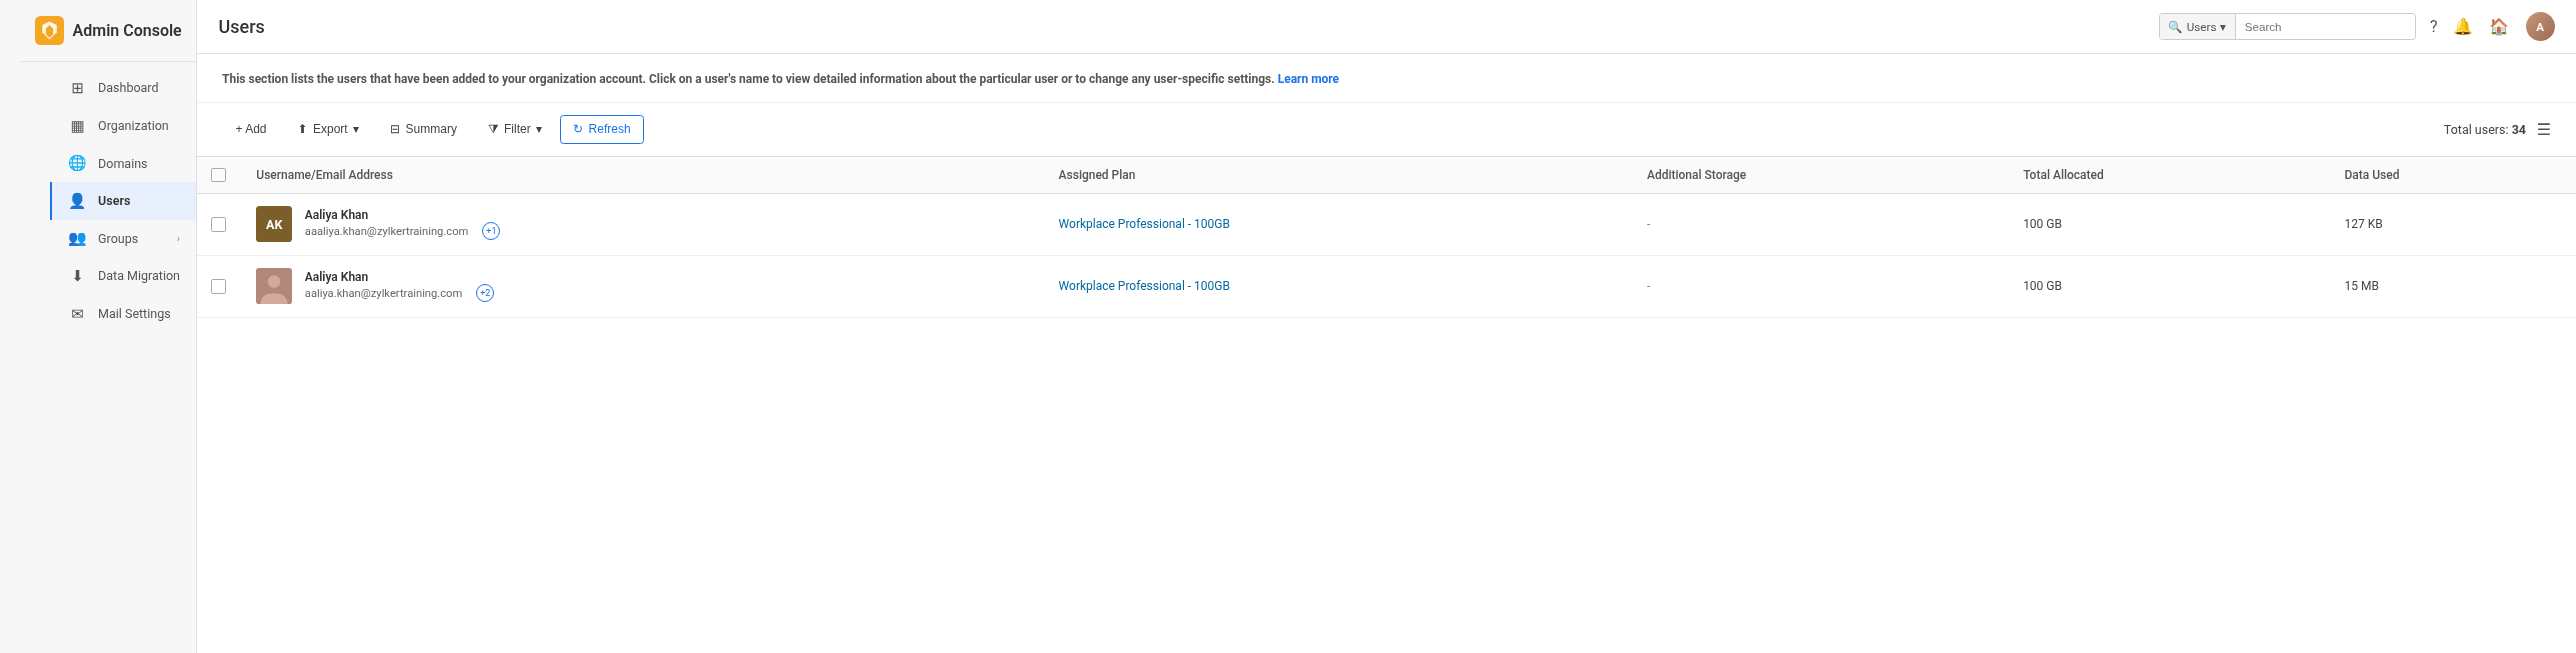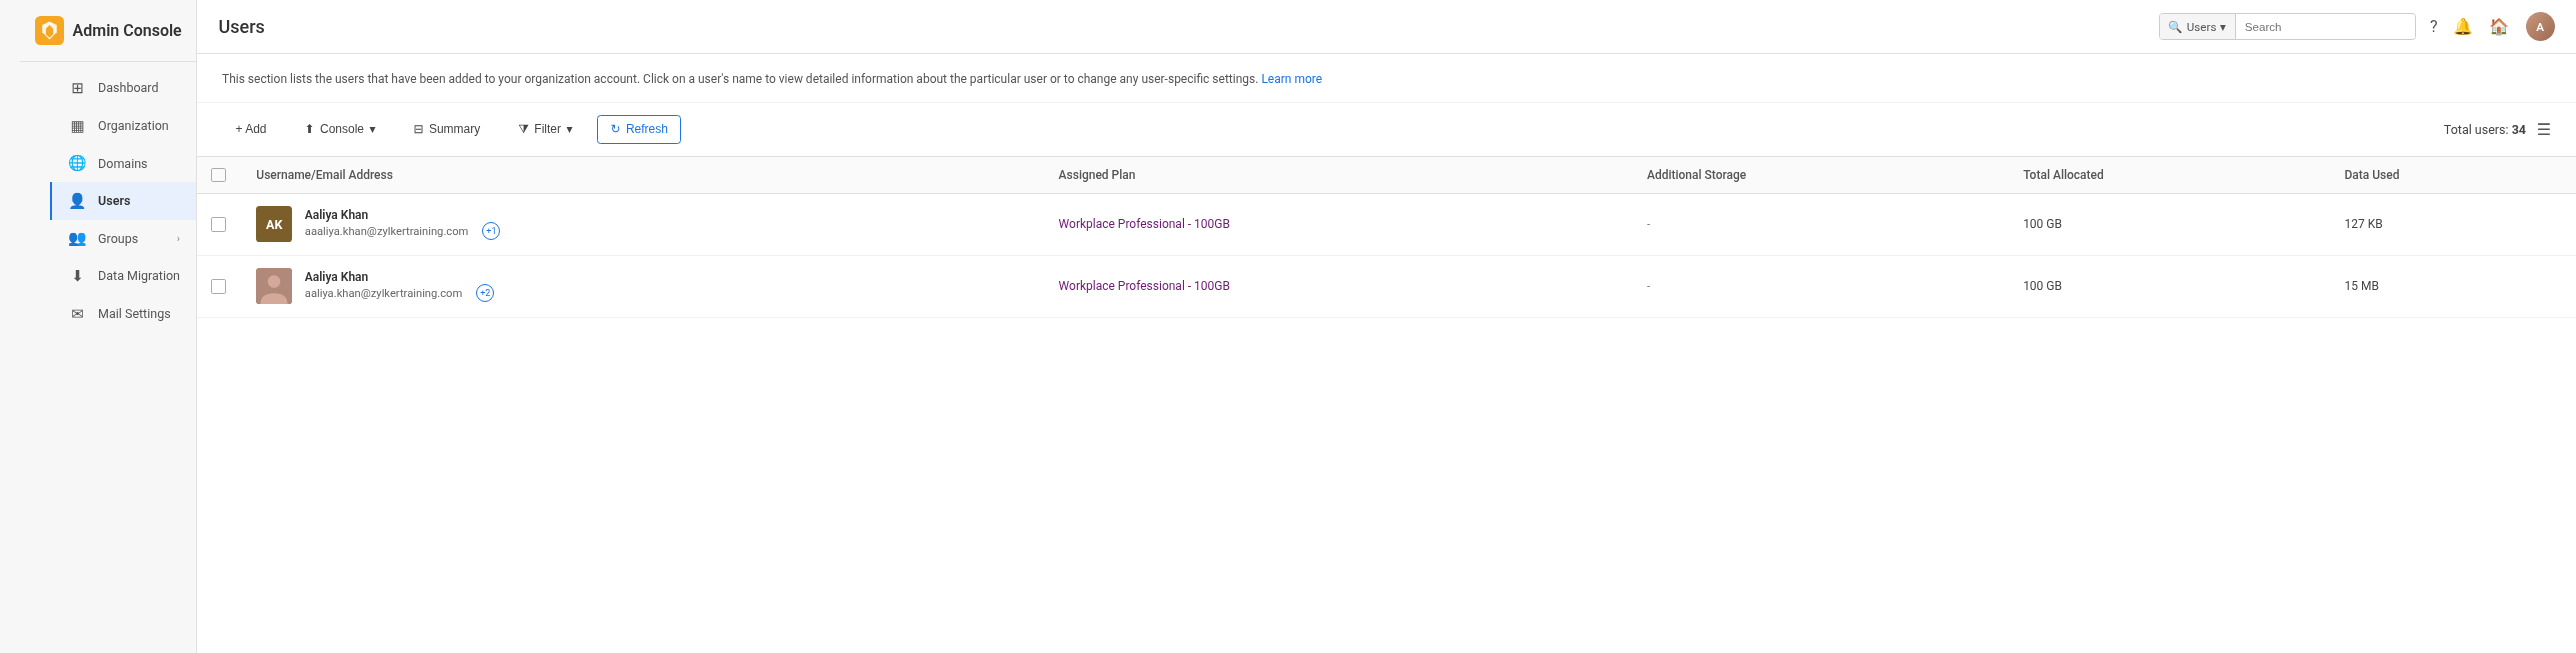--- a/index.html
+++ b/index.html
@@ -25,45 +25,45 @@
     .search-bar { display: flex; align-items: center; border: 0.9px solid #ccc; border-radius: 3.6px; overflow: hidden; background: #fff; }
     .search-scope { display: flex; align-items: center; gap: 3.6px; padding: 5.4px 9px; background: #f5f5f5; border-right: 0.9px solid #ccc; cursor: pointer; font-size: 11.6px; color: #555; }
     .search-scope .search-icon { color: #666; }
     .search-input { border: none; outline: none; padding: 5.4px 9px; width: 179px; font-size: 11.6px; color: #888; }
     .header-icons { display: flex; align-items: center; gap: 16px; }
     .header-icon { font-size: 16px; color: #555; cursor: pointer; }
     .avatar { width: 29px; height: 29px; border-radius: 50%; overflow: hidden; background: #ccc; cursor: pointer; }
 
     
     .content { flex: 1; overflow-y: auto; padding: 0; }
-    .description-bar { padding: 16px 25px 12.5px; color: #555; font-size: 12px; line-height: 1.6; border-bottom: 0.9px solid #f0f0f0; }
+    .description-bar { padding: 16px 25px 12.5px; color: #555; font-size: 12px; line-height: 1.6; border-bottom: 0.9px solid #f0f0f0; font-weight: bold; }
     .description-bar a { color: #1a73e8; text-decoration: none; }
 
     
-    .toolbar { display: flex; align-items: center; padding: 12.5px 25px; gap: 11px; border-bottom: 0.9px solid #e0e0e0; }
+    .toolbar { display: flex; align-items: center; padding: 12.5px 25px; gap: 4px; border-bottom: 0.9px solid #e0e0e0; }
     .toolbar-btn { display: flex; align-items: center; gap: 5.4px; padding: 6.3px 12.5px; border: 0.9px solid transparent; border-radius: 3.6px; cursor: pointer; font-size: 12px; color: #444; background: transparent; }
     .toolbar-btn.outlined { border: 1.8px solid #1a73e8; color: #1a73e8; background: #fff; }
     .total-users { margin-left: auto; font-size: 12.5px; color: #444; display: flex; align-items: center; gap: 10.7px; }
     .menu-icon { font-size: 16px; cursor: pointer; color: #555; }
 
     
     .users-table { width: 100%; border-collapse: collapse; }
     .table-header { background: #fafafa; }
     .table-header th { padding: 10.7px 14.3px; text-align: left; font-weight: 500; color: #555; font-size: 12px; border-bottom: 0.9px solid #e0e0e0; white-space: nowrap; }
     .table-header th:first-child { width: 45px; text-align: center; }
     .table-row td { padding: 12.5px 14.3px; border-bottom: 0.9px solid #f0f0f0; vertical-align: middle; font-size: 12px; }
     .table-row td:first-child { text-align: center; }
     .user-cell { display: flex; align-items: center; gap: 12.5px; }
     .avatar-initials { width: 36px; height: 36px; border-radius: 3.6px; background: #7b5e2a; color: #fff; display: flex; align-items: center; justify-content: center; font-weight: 700; font-size: 12.5px; flex-shrink: 0; }
     .avatar-photo { width: 36px; height: 36px; border-radius: 3.6px; background: #ccc; overflow: hidden; flex-shrink: 0; }
     .avatar-photo-inner { width: 100%; height: 100%; background: linear-gradient(135deg, #a0826d 0%, #7b5e50 100%); display: flex; align-items: center; justify-content: center; color: #fff; font-size: 10.7px; }
     .user-info .user-name { font-weight: 600; color: #333; font-size: 12px; }
     .user-info .user-email { color: #666; font-size: 11.2px; display: flex; align-items: center; gap: 14px; }
     .badge { display: inline-flex; align-items: center; justify-content: center; border: 0.9px solid #1a73e8; color: #1a73e8; border-radius: 50%; width: 18px; height: 18px; font-size: 9px; cursor: pointer; }
-    .plan-cell { color: #701a75; }
+    .plan-cell { color: #0369a1; }
     .dash { color: #888; }
     .storage-val { color: #444; }
 
     
     .checkbox { width: 14.3px; height: 14.3px; border: 1.3px solid #aaa; border-radius: 1.8px; cursor: pointer; }
   </style>
 </head>
 <body>
 
 <div class="sidebar">
@@ -136,21 +136,21 @@
 
     <div class="description-bar">
       <span>This section lists the users that have been added to your organization account. Click on a user's name to view detailed information about the particular user or to change any user-specific settings.</span>
       <a href="#">Learn more</a>
     </div>
 
     <div class="toolbar">
       <button class="toolbar-btn">+ Add</button>
       <button class="toolbar-btn">
         <span>⬆</span>
-        <span>Console</span>
+        <span>Export</span>
         <span>▾</span>
       </button>
       <button class="toolbar-btn">
         <span>⊟</span>
         <span>Summary</span>
       </button>
       <button class="toolbar-btn">
         <span>⧩</span>
         <span>Filter</span>
         <span>▾</span>

